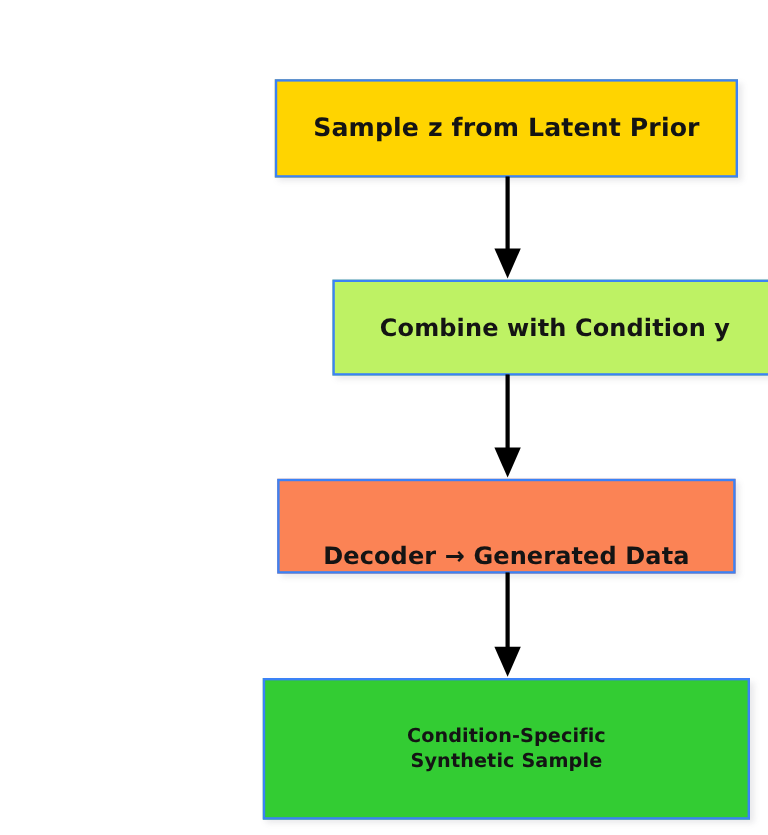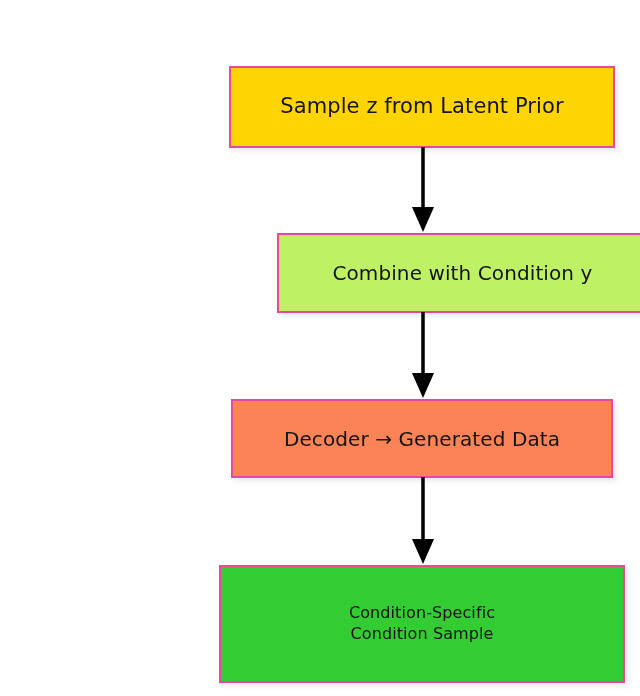--- a/index.html
+++ b/index.html
@@ -19,27 +19,27 @@
     position: absolute;
     left: 0;
     top: 0;
     width: 640px;
     height: 696px;
   }
 
   .node {
     position: absolute;
     box-sizing: border-box;
-    border: 2px solid #ec4899;
+    border: 2px solid #3b82f6;
     display: flex;
     align-items: center;
     justify-content: center;
     text-align: center;
     color: #141414;
-    font-weight: 400;
+    font-weight: 700;
     letter-spacing: 0.1px;
     box-shadow: 3px 3px 5px rgba(120,120,130,0.16);
     line-height: 1.30;
   }
 
   
   #node-sample {
     left: 229px;
     top: 66px;
     width: 386px;
@@ -56,20 +56,21 @@
     font-size: 20px;
     margin-left: 40px;
   }
   #node-decoder {
     left: 231px;
     top: 399px;
     width: 382px;
     height: 79px;
     background: #fb8355;
     font-size: 20px;
+    align-items: flex-end;
   }
   #node-output {
     left: 219px;
     top: 565px;
     width: 406px;
     height: 118px;
     background: #33cc33;
     font-size: 16px;
     flex-direction: column;
   }
@@ -123,16 +124,16 @@
 
   <div class="arrow" id="arrow-3">
     <svg width="30" height="89" viewBox="0 0 30 89" xmlns="http://www.w3.org/2000/svg">
       <line x1="15" y1="0" x2="15" y2="66" stroke="#000000" stroke-width="3.5"></line>
       <polygon points="15,87 4,62 26,62" fill="#000000"></polygon>
     </svg>
   </div>
 
   <div class="node" id="node-output">
     <span class="line">Condition-Specific</span>
-    <span class="line">Condition Sample</span>
+    <span class="line">Synthetic Sample</span>
   </div>
 
 </div>
 
 </body></html>

